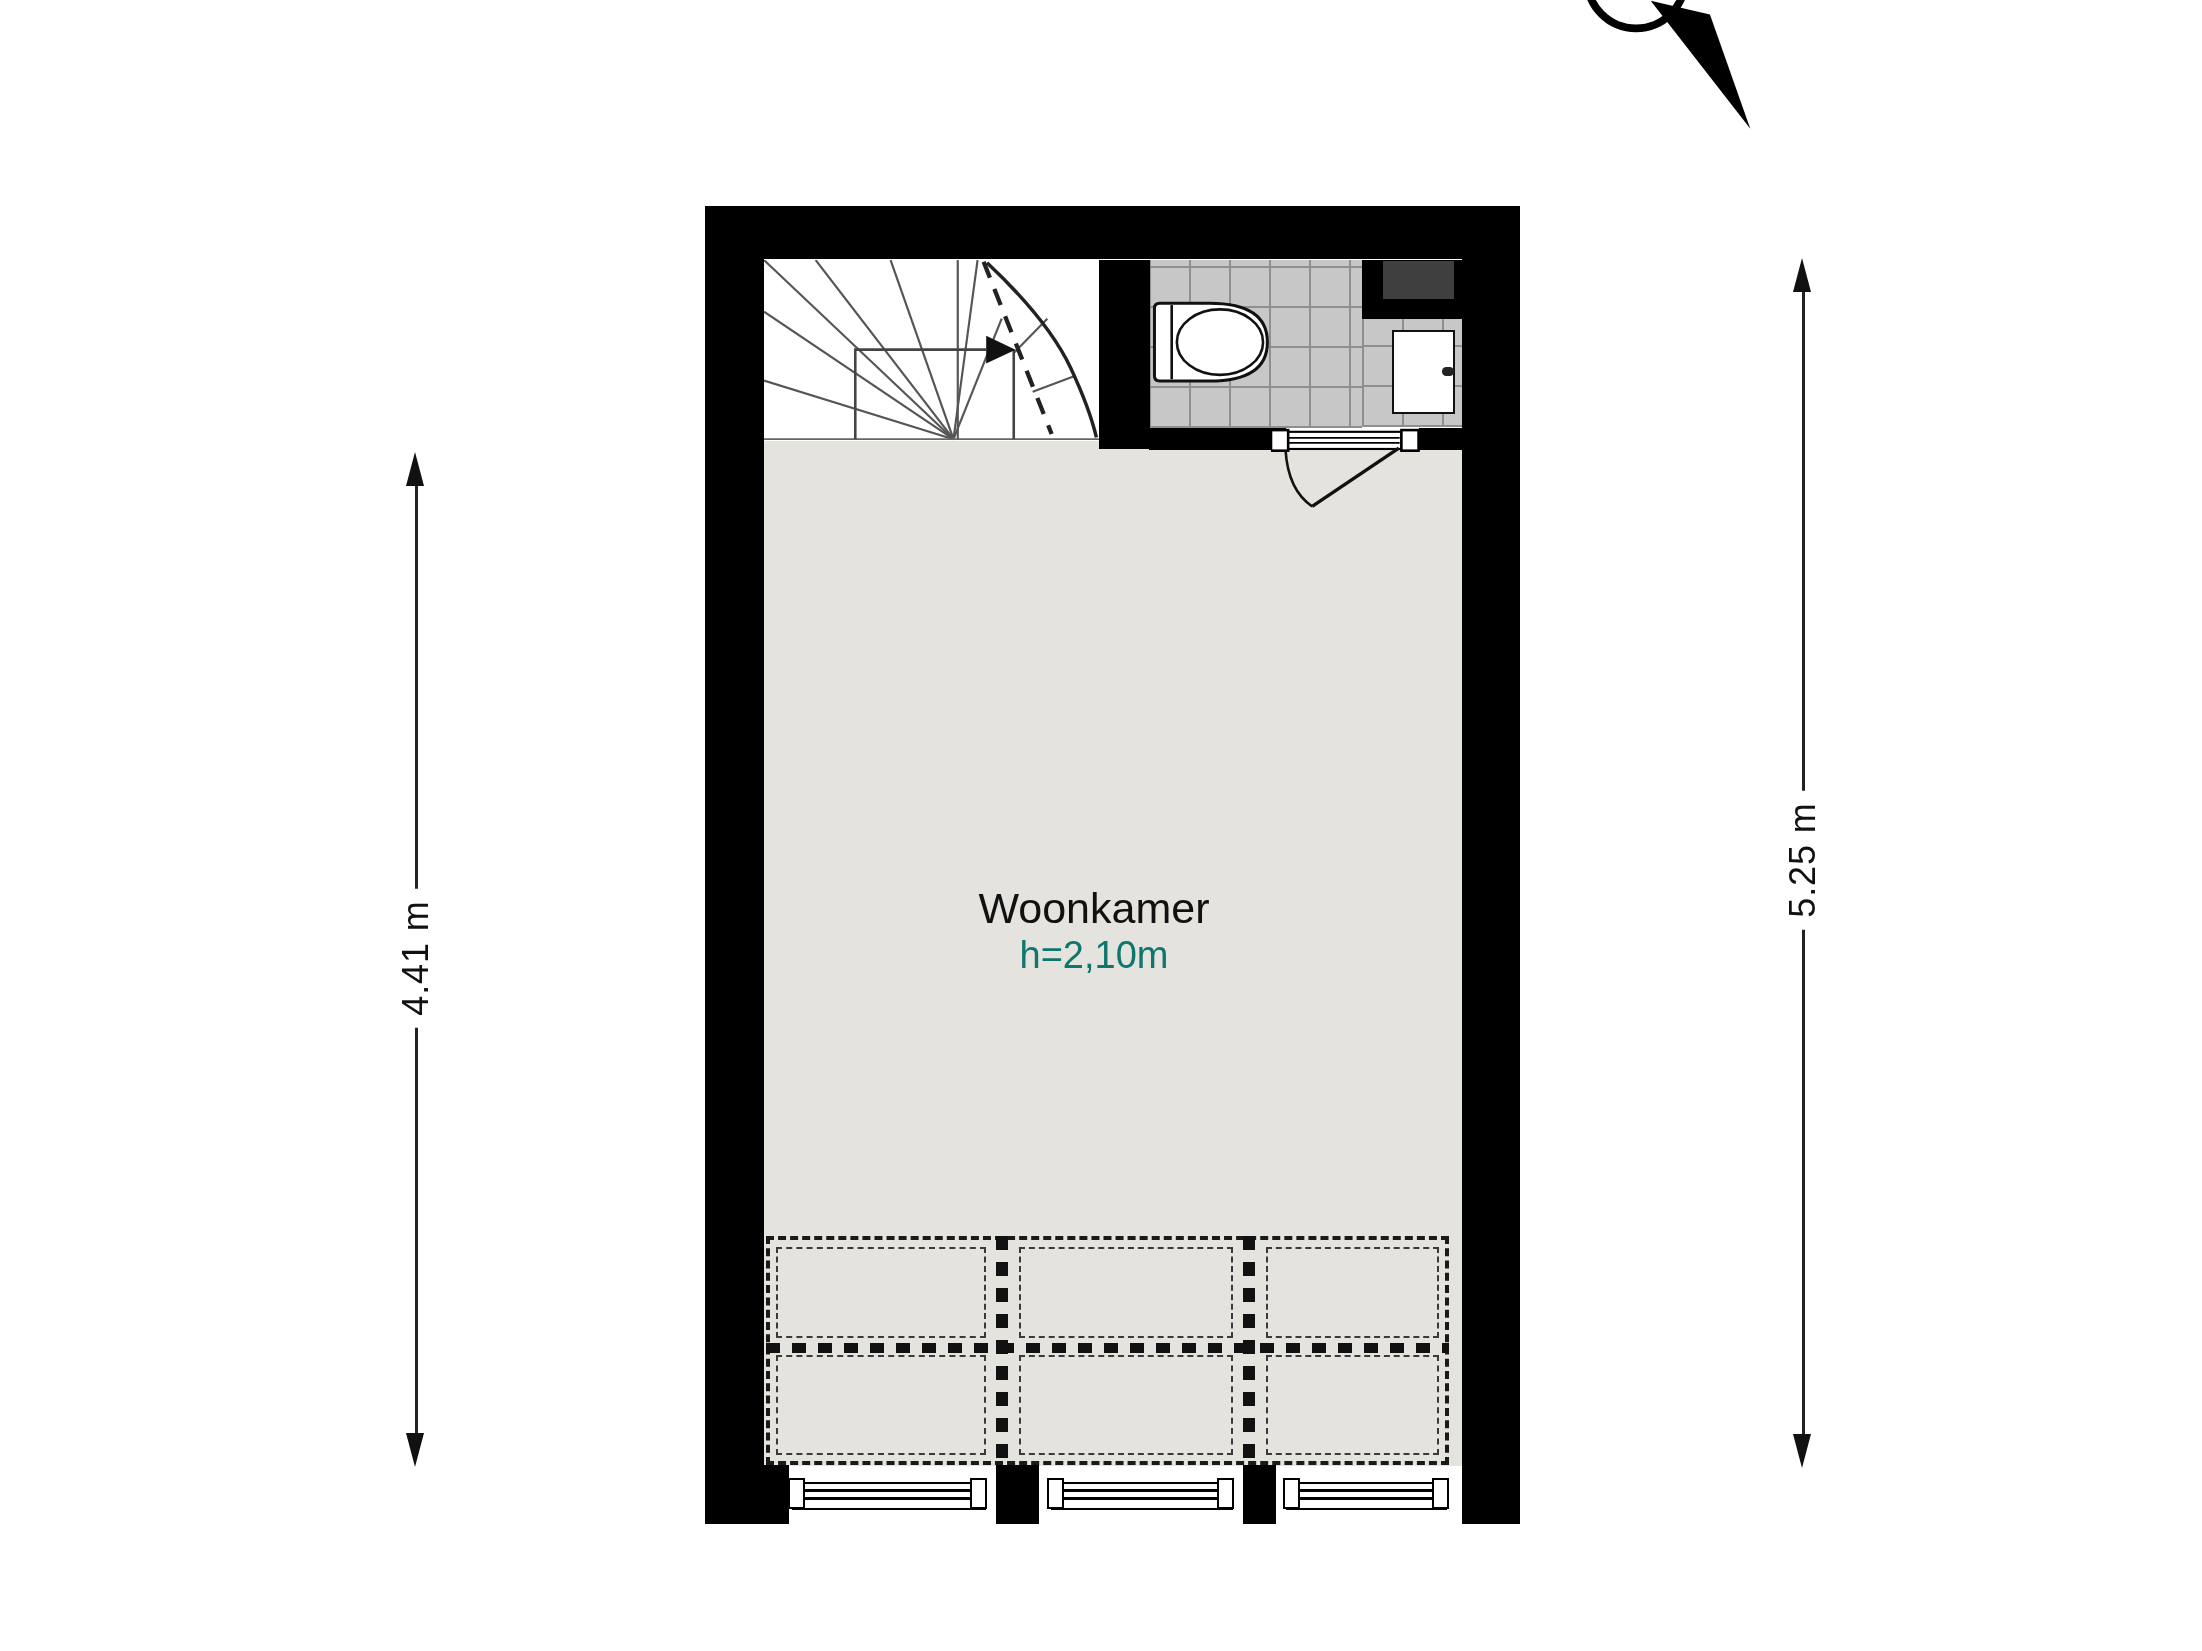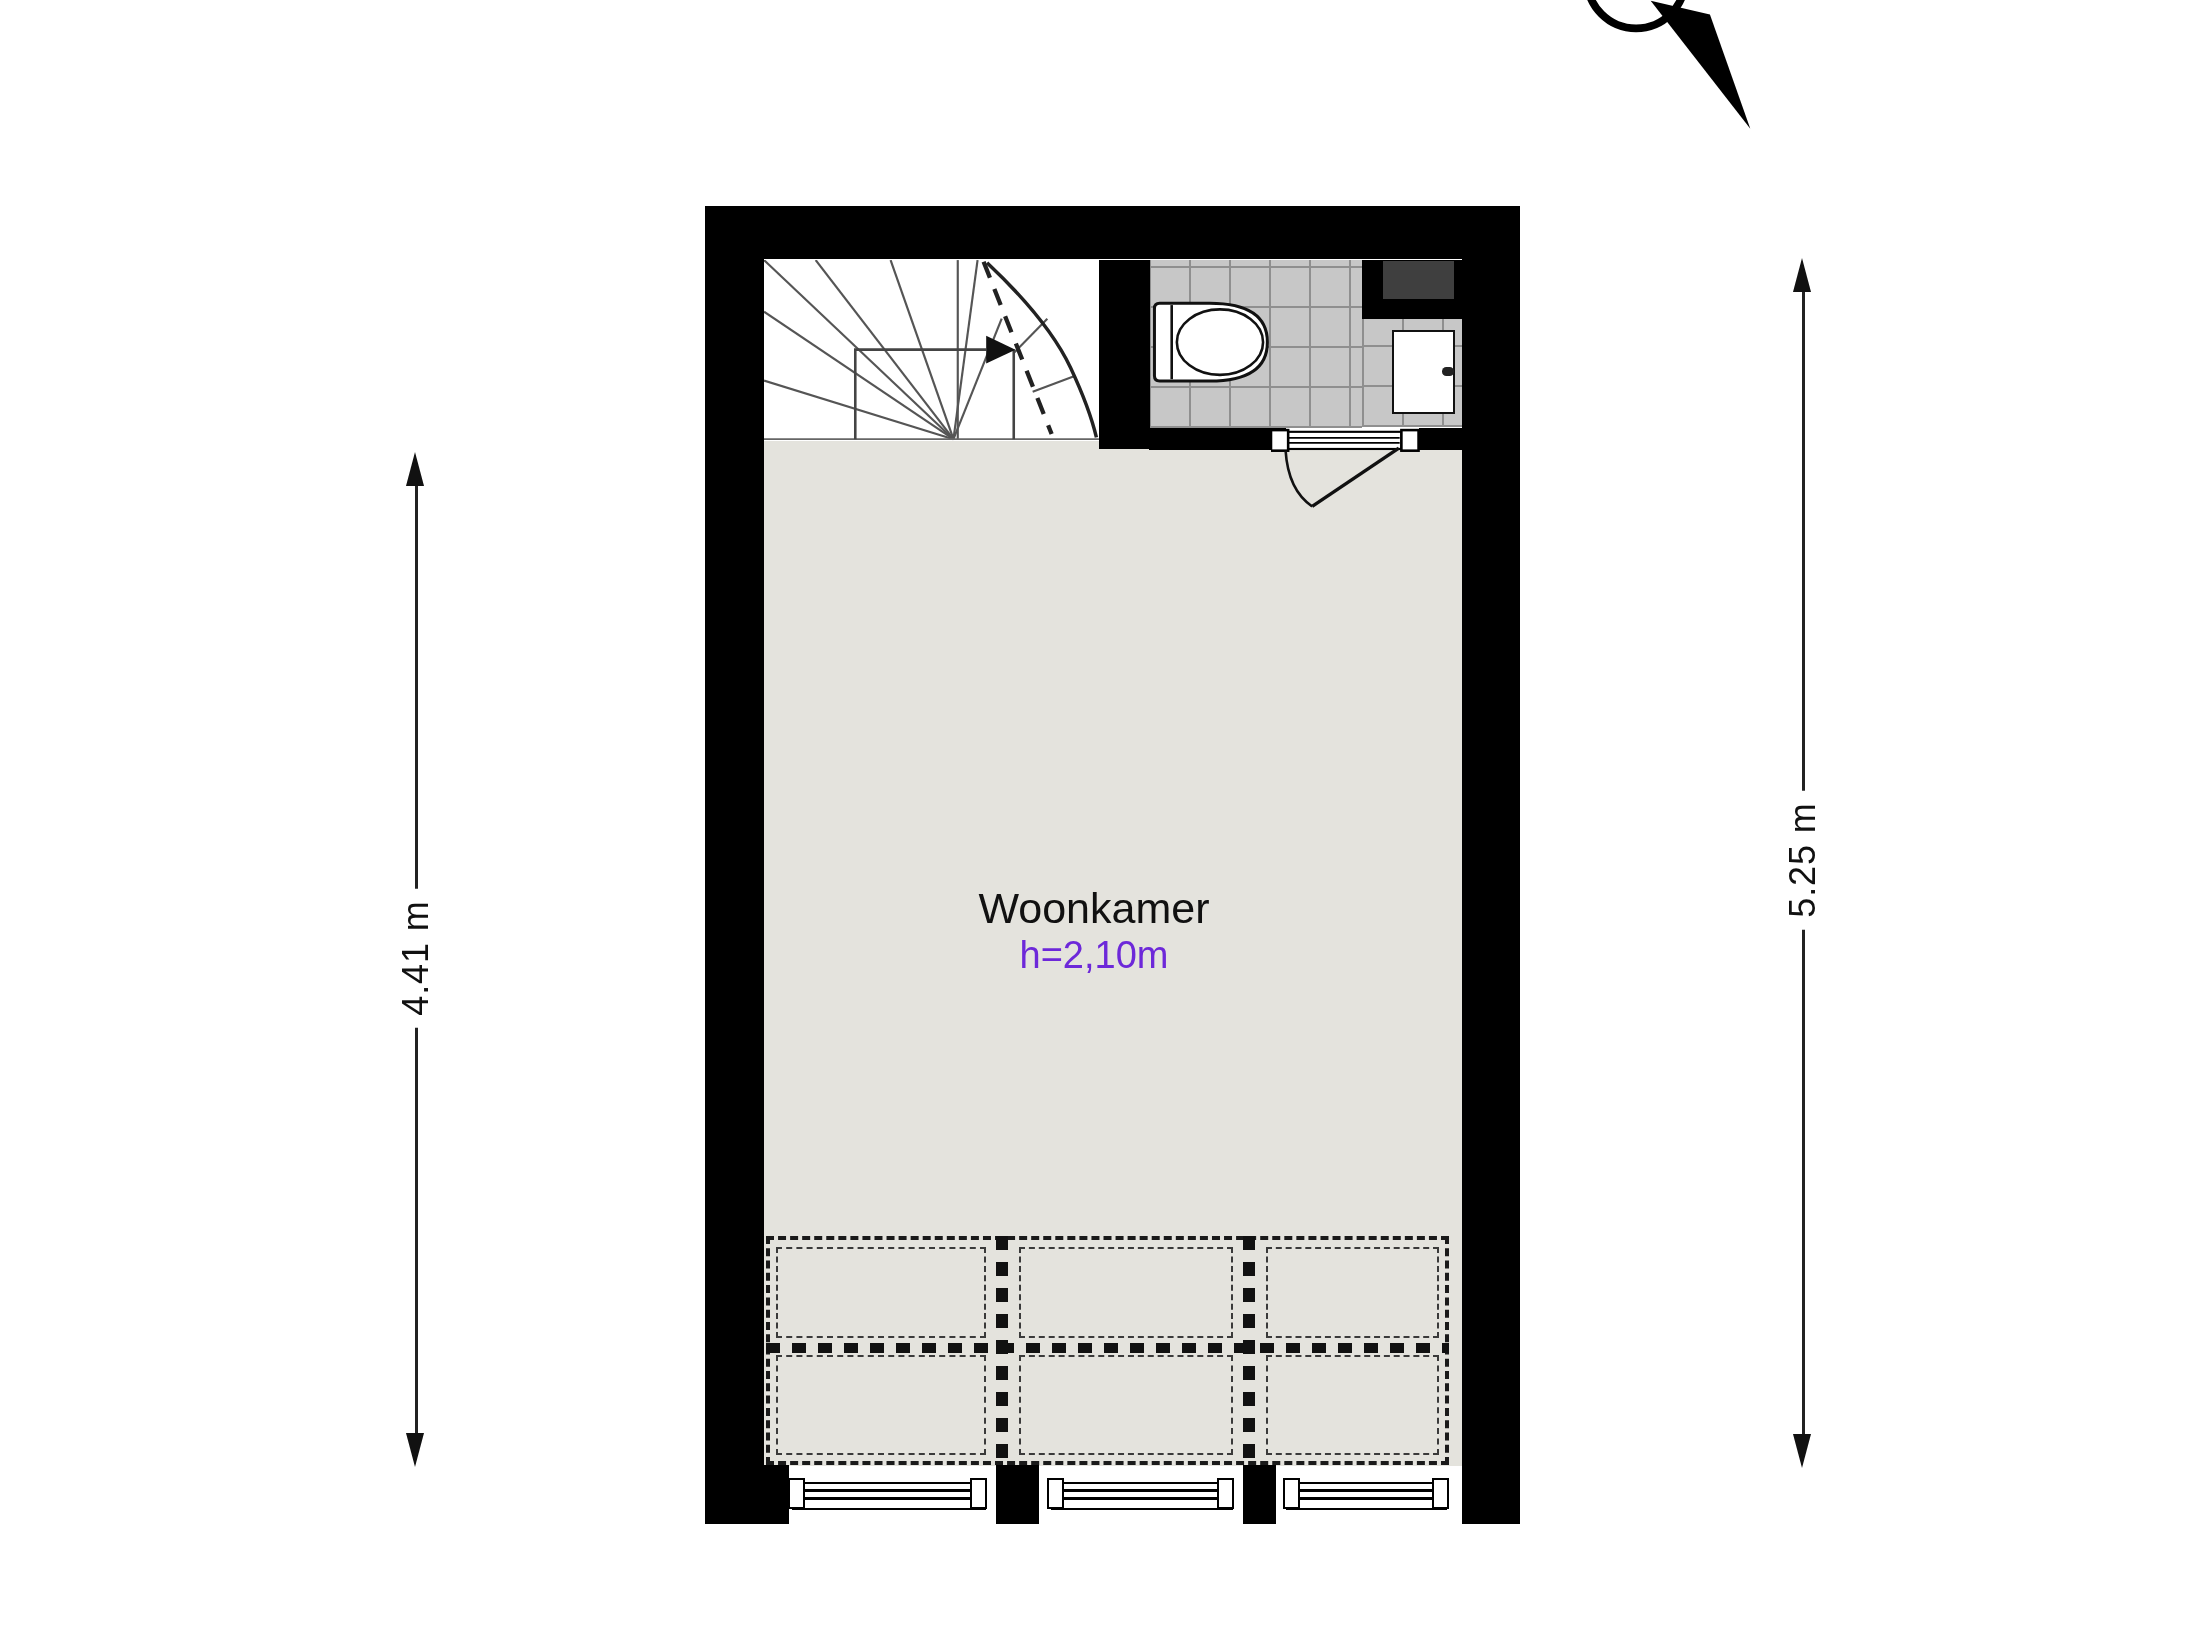--- a/index.html
+++ b/index.html
@@ -31,21 +31,21 @@
     background:repeating-linear-gradient(to right,#111 0 13.8px,transparent 13.8px 26px);}
   
   .dim-line{position:absolute;width:2.6px;background:#222;}
   .dim-label{position:absolute;transform:translate(-50%,-50%) rotate(-90deg);
     background:#fff;padding:5.2px 12px;font-size:36px;letter-spacing:0.9px;color:#111;white-space:nowrap;}
   .arrow-up,.arrow-down{position:absolute;width:0;height:0;border-left:9.5px solid transparent;border-right:9.5px solid transparent;}
   .arrow-up{border-bottom:34px solid #111;}
   .arrow-down{border-top:34px solid #111;}
   
   .room-name{position:absolute;transform:translateX(-50%);font-size:43px;color:#111;}
-  .room-height{position:absolute;transform:translateX(-50%);font-size:38px;color:#6d28d9;}
+  .room-height{position:absolute;transform:translateX(-50%);font-size:38px;color:#0f766e;}
   svg{display:block;}
 </style>
 </head>
 <body>
 
 <div class="stage">
 
   <div class="abs" style="left:1544px;top:0;width:258px;height:146px;">
     <svg width="258" height="146" viewBox="0 0 300 170">
       <circle cx="107" cy="-24" r="57" fill="none" stroke="#000" stroke-width="9"></circle>

